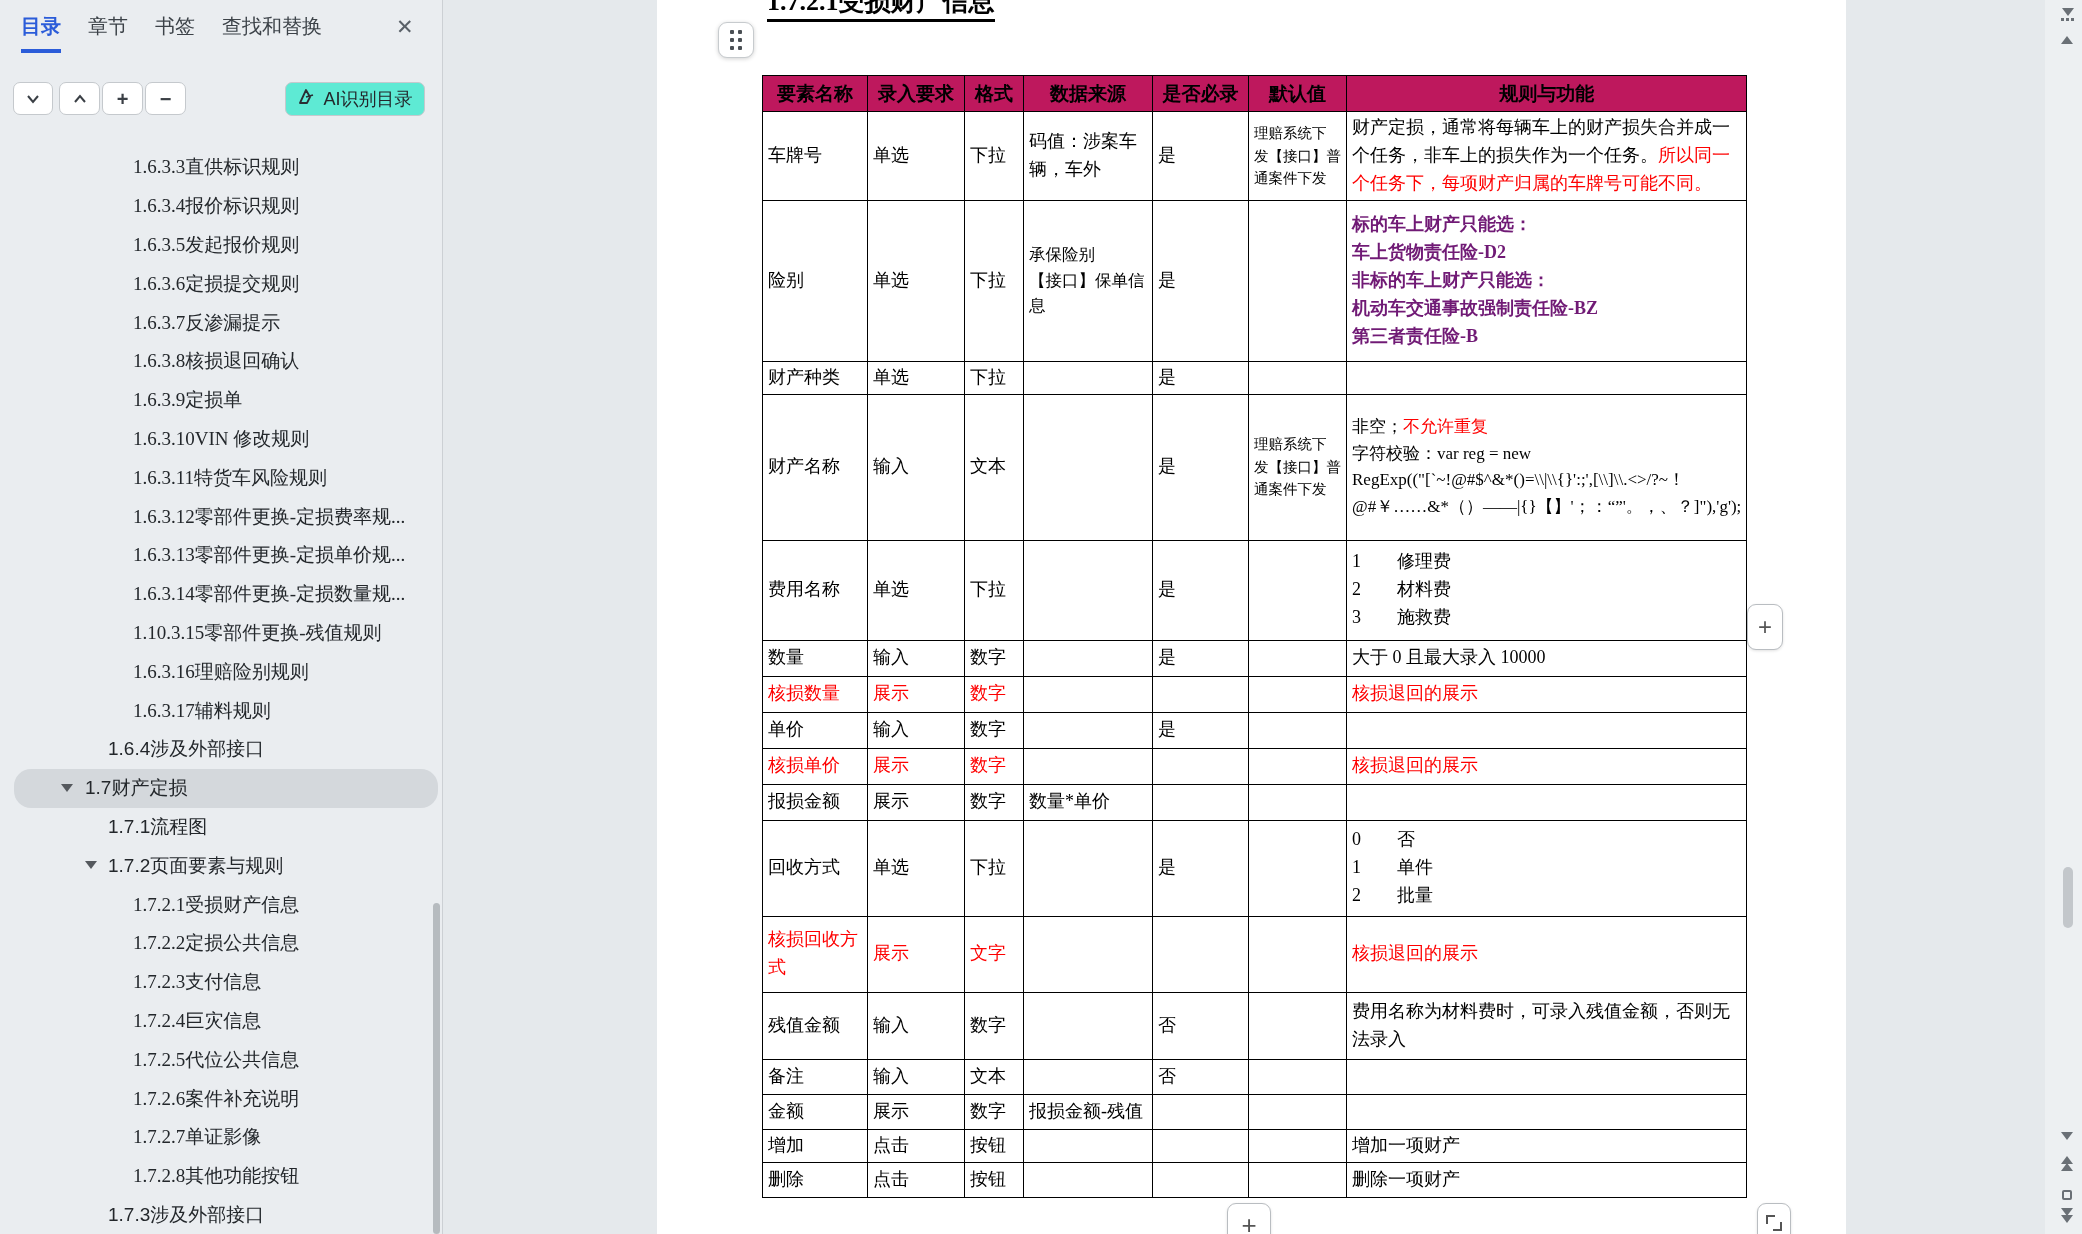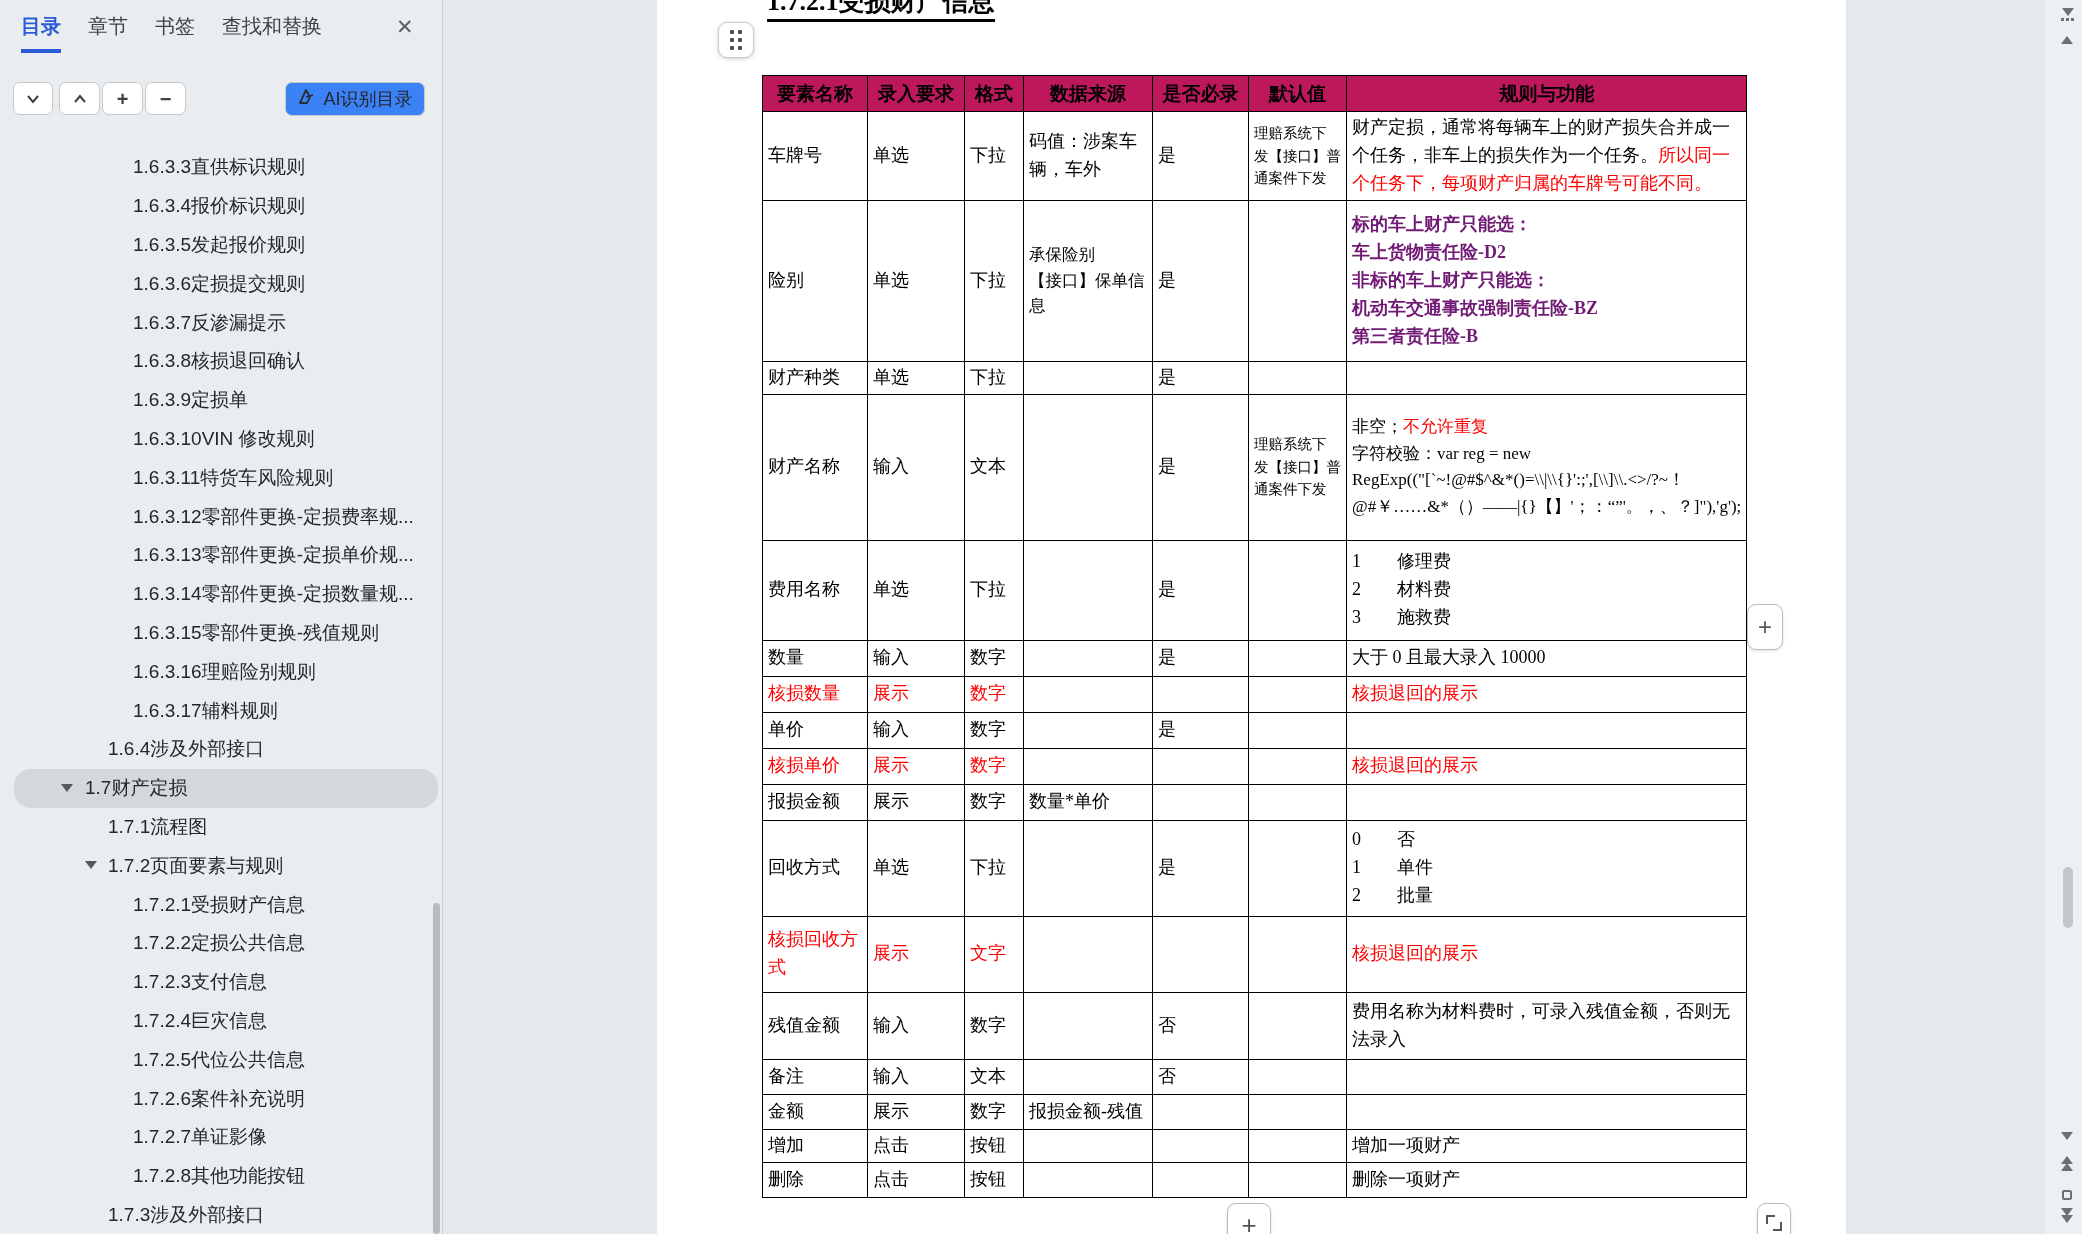--- a/index.html
+++ b/index.html
@@ -11,34 +11,34 @@
            border-right:1px solid #ccd0d4;box-sizing:border-box;}
   .tabs{position:absolute;left:21px;top:13px;display:flex;gap:27px;font-size:20px;color:#3c4248;justify-content:flex-end;}
   .tab{padding-bottom:9px;cursor:pointer;white-space:nowrap;}
   .tab.active{color:#2b5cd9;font-weight:bold;border-bottom:4px solid #2b5cd9;}
   .close-x{position:absolute;left:396px;top:16px;font-size:21px;color:#5a6168;line-height:1;}
   .tbtn{position:absolute;top:82px;height:33px;background:#fff;border:1px solid #c5c9cd;
         border-radius:7px;display:flex;align-items:center;justify-content:center;
         color:#3a3f45;box-sizing:border-box;}
   .tbtn svg{display:block;}
   .glyph-pm{font-size:20px;font-weight:bold;line-height:1;}
-  .ai-btn{position:absolute;left:285px;top:82px;width:140px;height:34px;background:#3b82f6;
+  .ai-btn{position:absolute;left:285px;top:82px;width:140px;height:34px;background:#5eead4;
           border:1px solid #c5c9cd;border-radius:7px;display:flex;align-items:center;
           justify-content:center;gap:7px;font-size:18px;color:#23272b;box-sizing:border-box;}
   .toc{position:absolute;left:0;top:148px;width:443px;}
   .toc-item{position:relative;height:38.8px;display:flex;align-items:center;
             margin:0 5px 0 14px;border-radius:17px;font-size:19px;color:#23272b;
             white-space:nowrap;overflow:hidden;}
   .toc-item.selected{background:#d4d8dc;}
   .toc-item .lbl{pointer-events:none;}
   .caret{position:absolute;width:0;height:0;border-left:6px solid transparent;
          border-right:6px solid transparent;border-top:8px solid #55595e;top:15px;}
   .lv1 .lbl{padding-left:71px;} .lv1 .caret{left:47px;}
   .lv2 .lbl{padding-left:94px;} .lv2 .caret{left:71px;}
-  .lv3 .lbl{padding-left:119px;}
+  .lv3 .lbl{padding-left:119px;font-family:Liberation Serif, serif;}
   .sb-thumb{position:absolute;left:433px;top:903px;width:7px;height:331px;background:#b6bbbf;border-radius:4px;}
   
   .page{position:absolute;left:657px;top:0;width:1189px;height:1234px;background:#ffffff;}
   .heading{position:absolute;left:110px;top:-16px;font-family:"Liberation Serif","DejaVu Serif",serif;
            font-size:26px;font-weight:bold;color:#000;border-bottom:3px solid #000;padding-bottom:0px;}
   .drag-handle{position:absolute;left:61px;top:22px;width:36px;height:36px;background:#fff;
                border:1px solid #c7cbce;border-radius:9px;box-shadow:0 1px 4px rgba(0,0,0,.18);
                display:flex;align-items:center;justify-content:center;box-sizing:border-box;}
   .dots{display:grid;grid-template-columns:4px 4px;grid-gap:4px;}
   .dots i{width:4px;height:4px;background:#4a4f54;border-radius:1px;}
@@ -142,21 +142,21 @@
       <div class="toc-item lv3">
         <span class="lbl">1.6.3.12零部件更换-定损费率规...</span>
       </div>
       <div class="toc-item lv3">
         <span class="lbl">1.6.3.13零部件更换-定损单价规...</span>
       </div>
       <div class="toc-item lv3">
         <span class="lbl">1.6.3.14零部件更换-定损数量规...</span>
       </div>
       <div class="toc-item lv3">
-        <span class="lbl">1.6.3.15零部件更换-残值规则</span>
+        <span class="lbl">1.10.3.15零部件更换-残值规则</span>
       </div>
       <div class="toc-item lv3">
         <span class="lbl">1.6.3.16理赔险别规则</span>
       </div>
       <div class="toc-item lv3">
         <span class="lbl">1.6.3.17辅料规则</span>
       </div>
       <div class="toc-item lv2">
         <span class="lbl">1.6.4涉及外部接口</span>
       </div>

